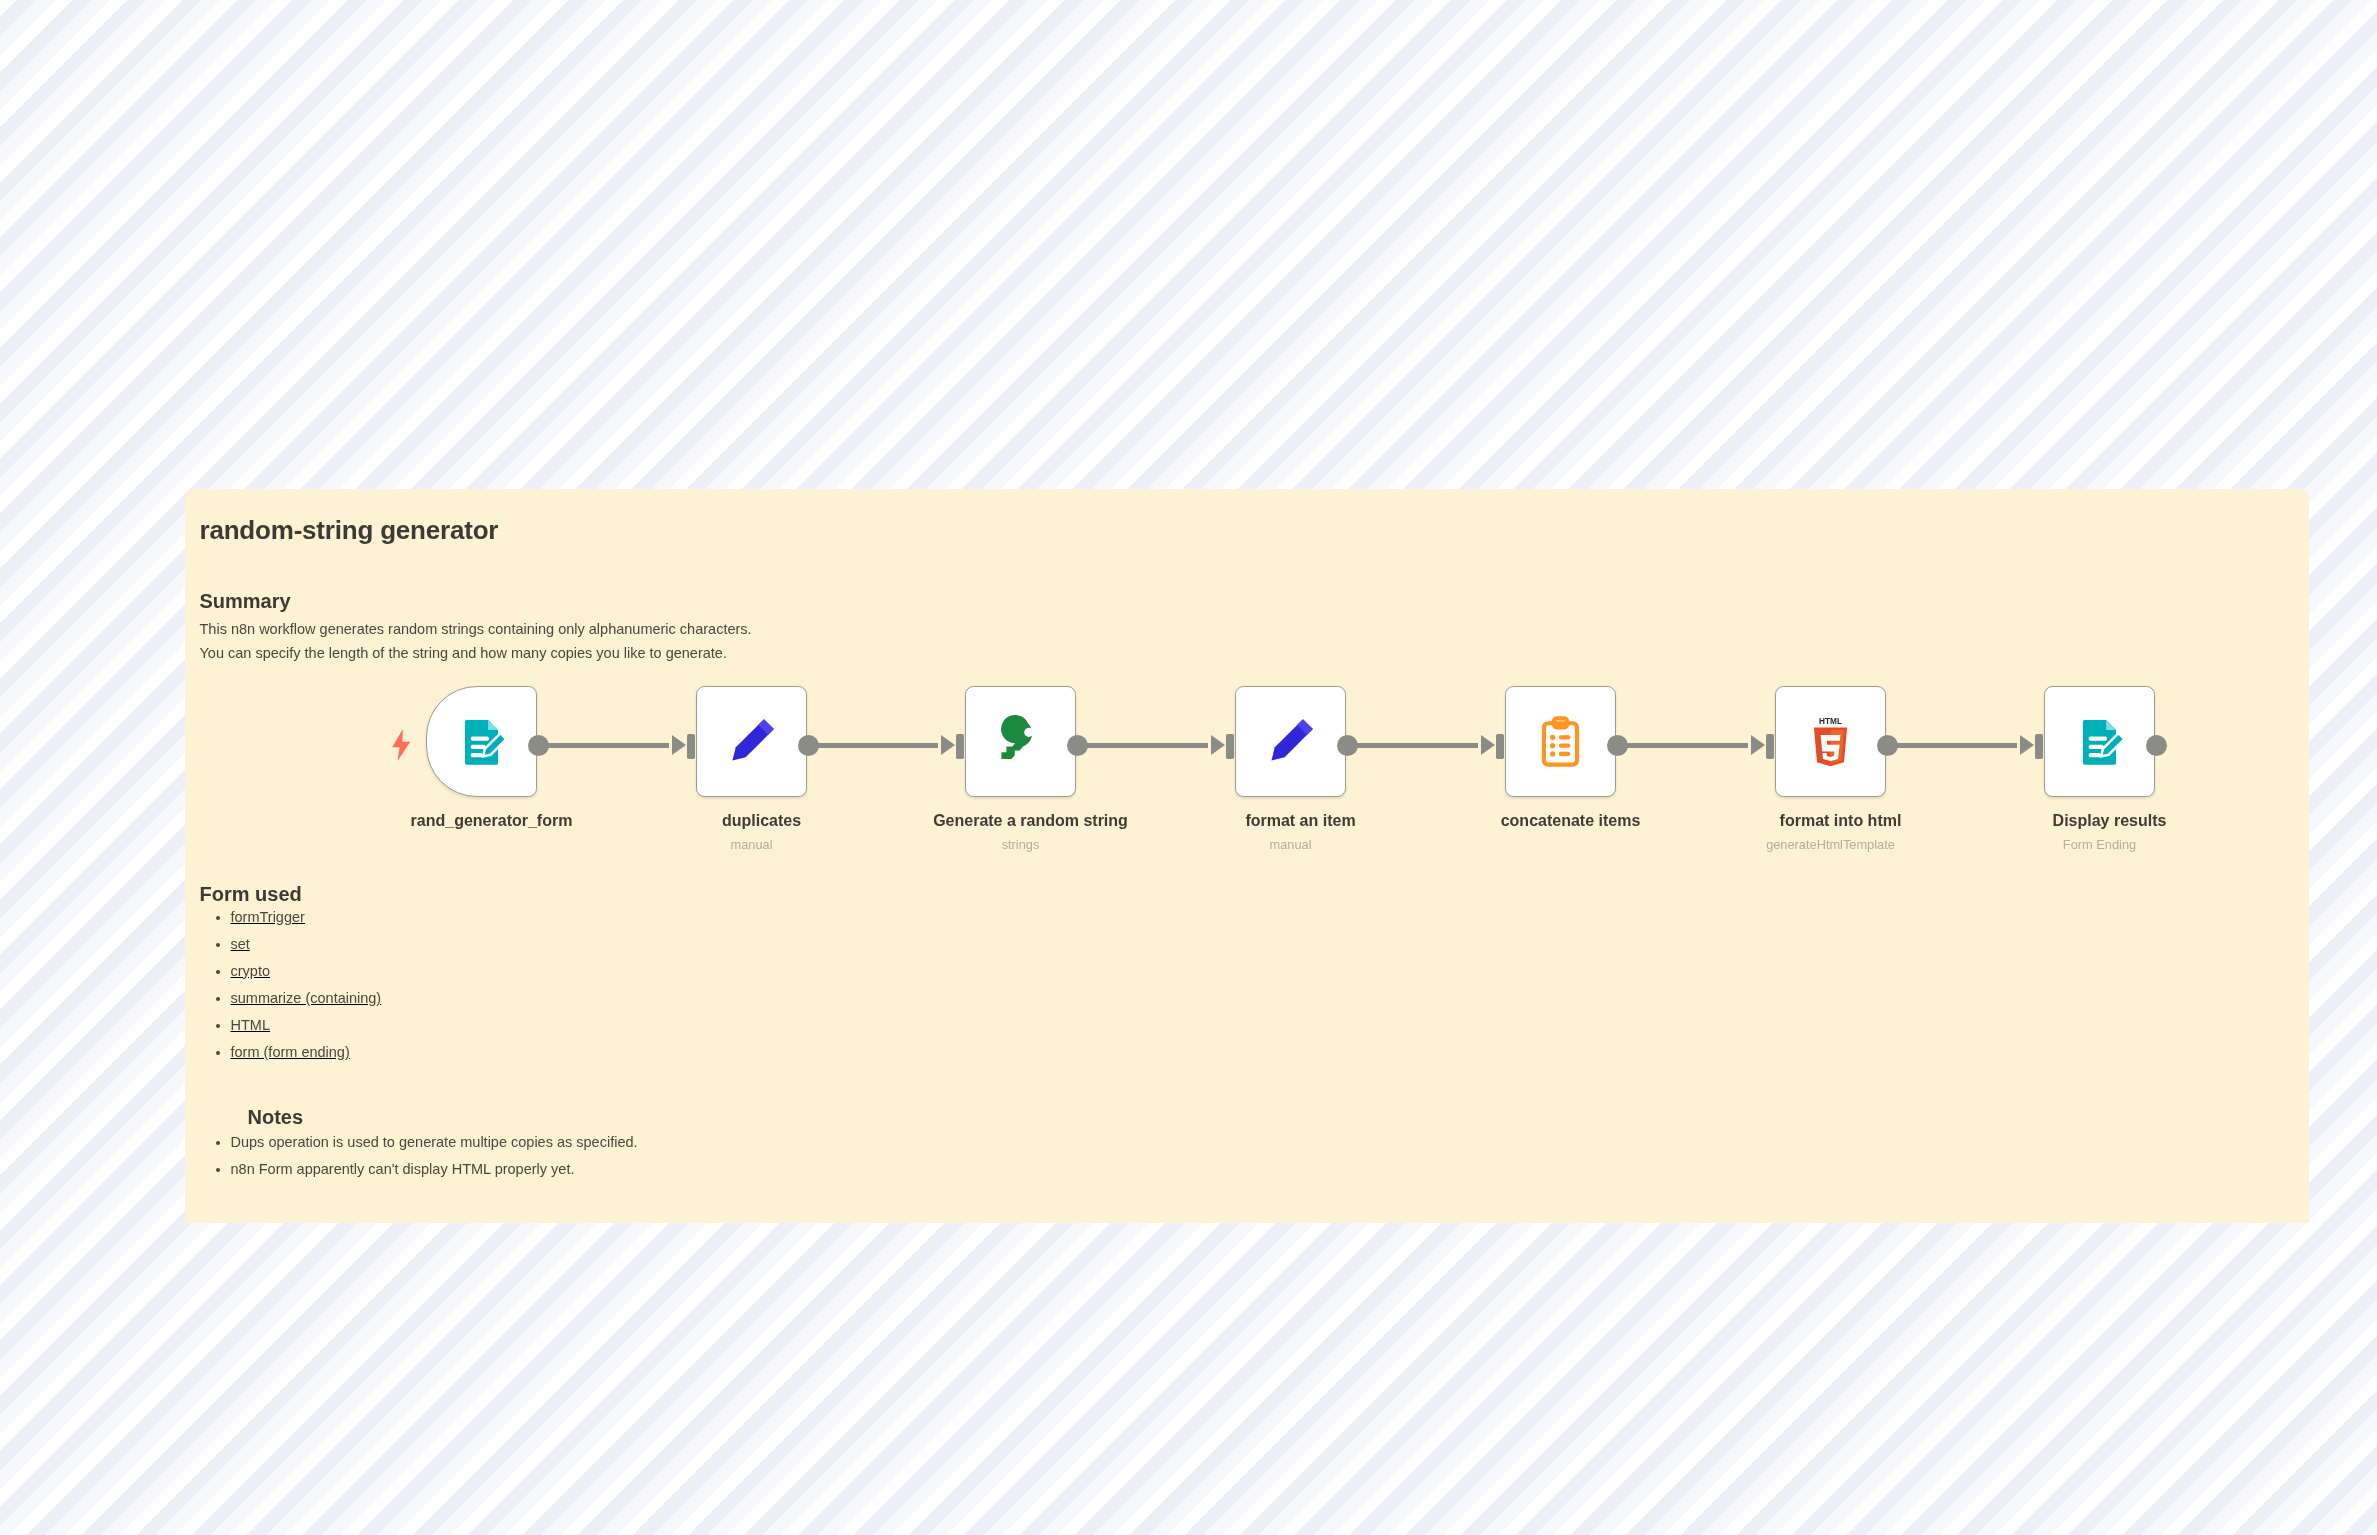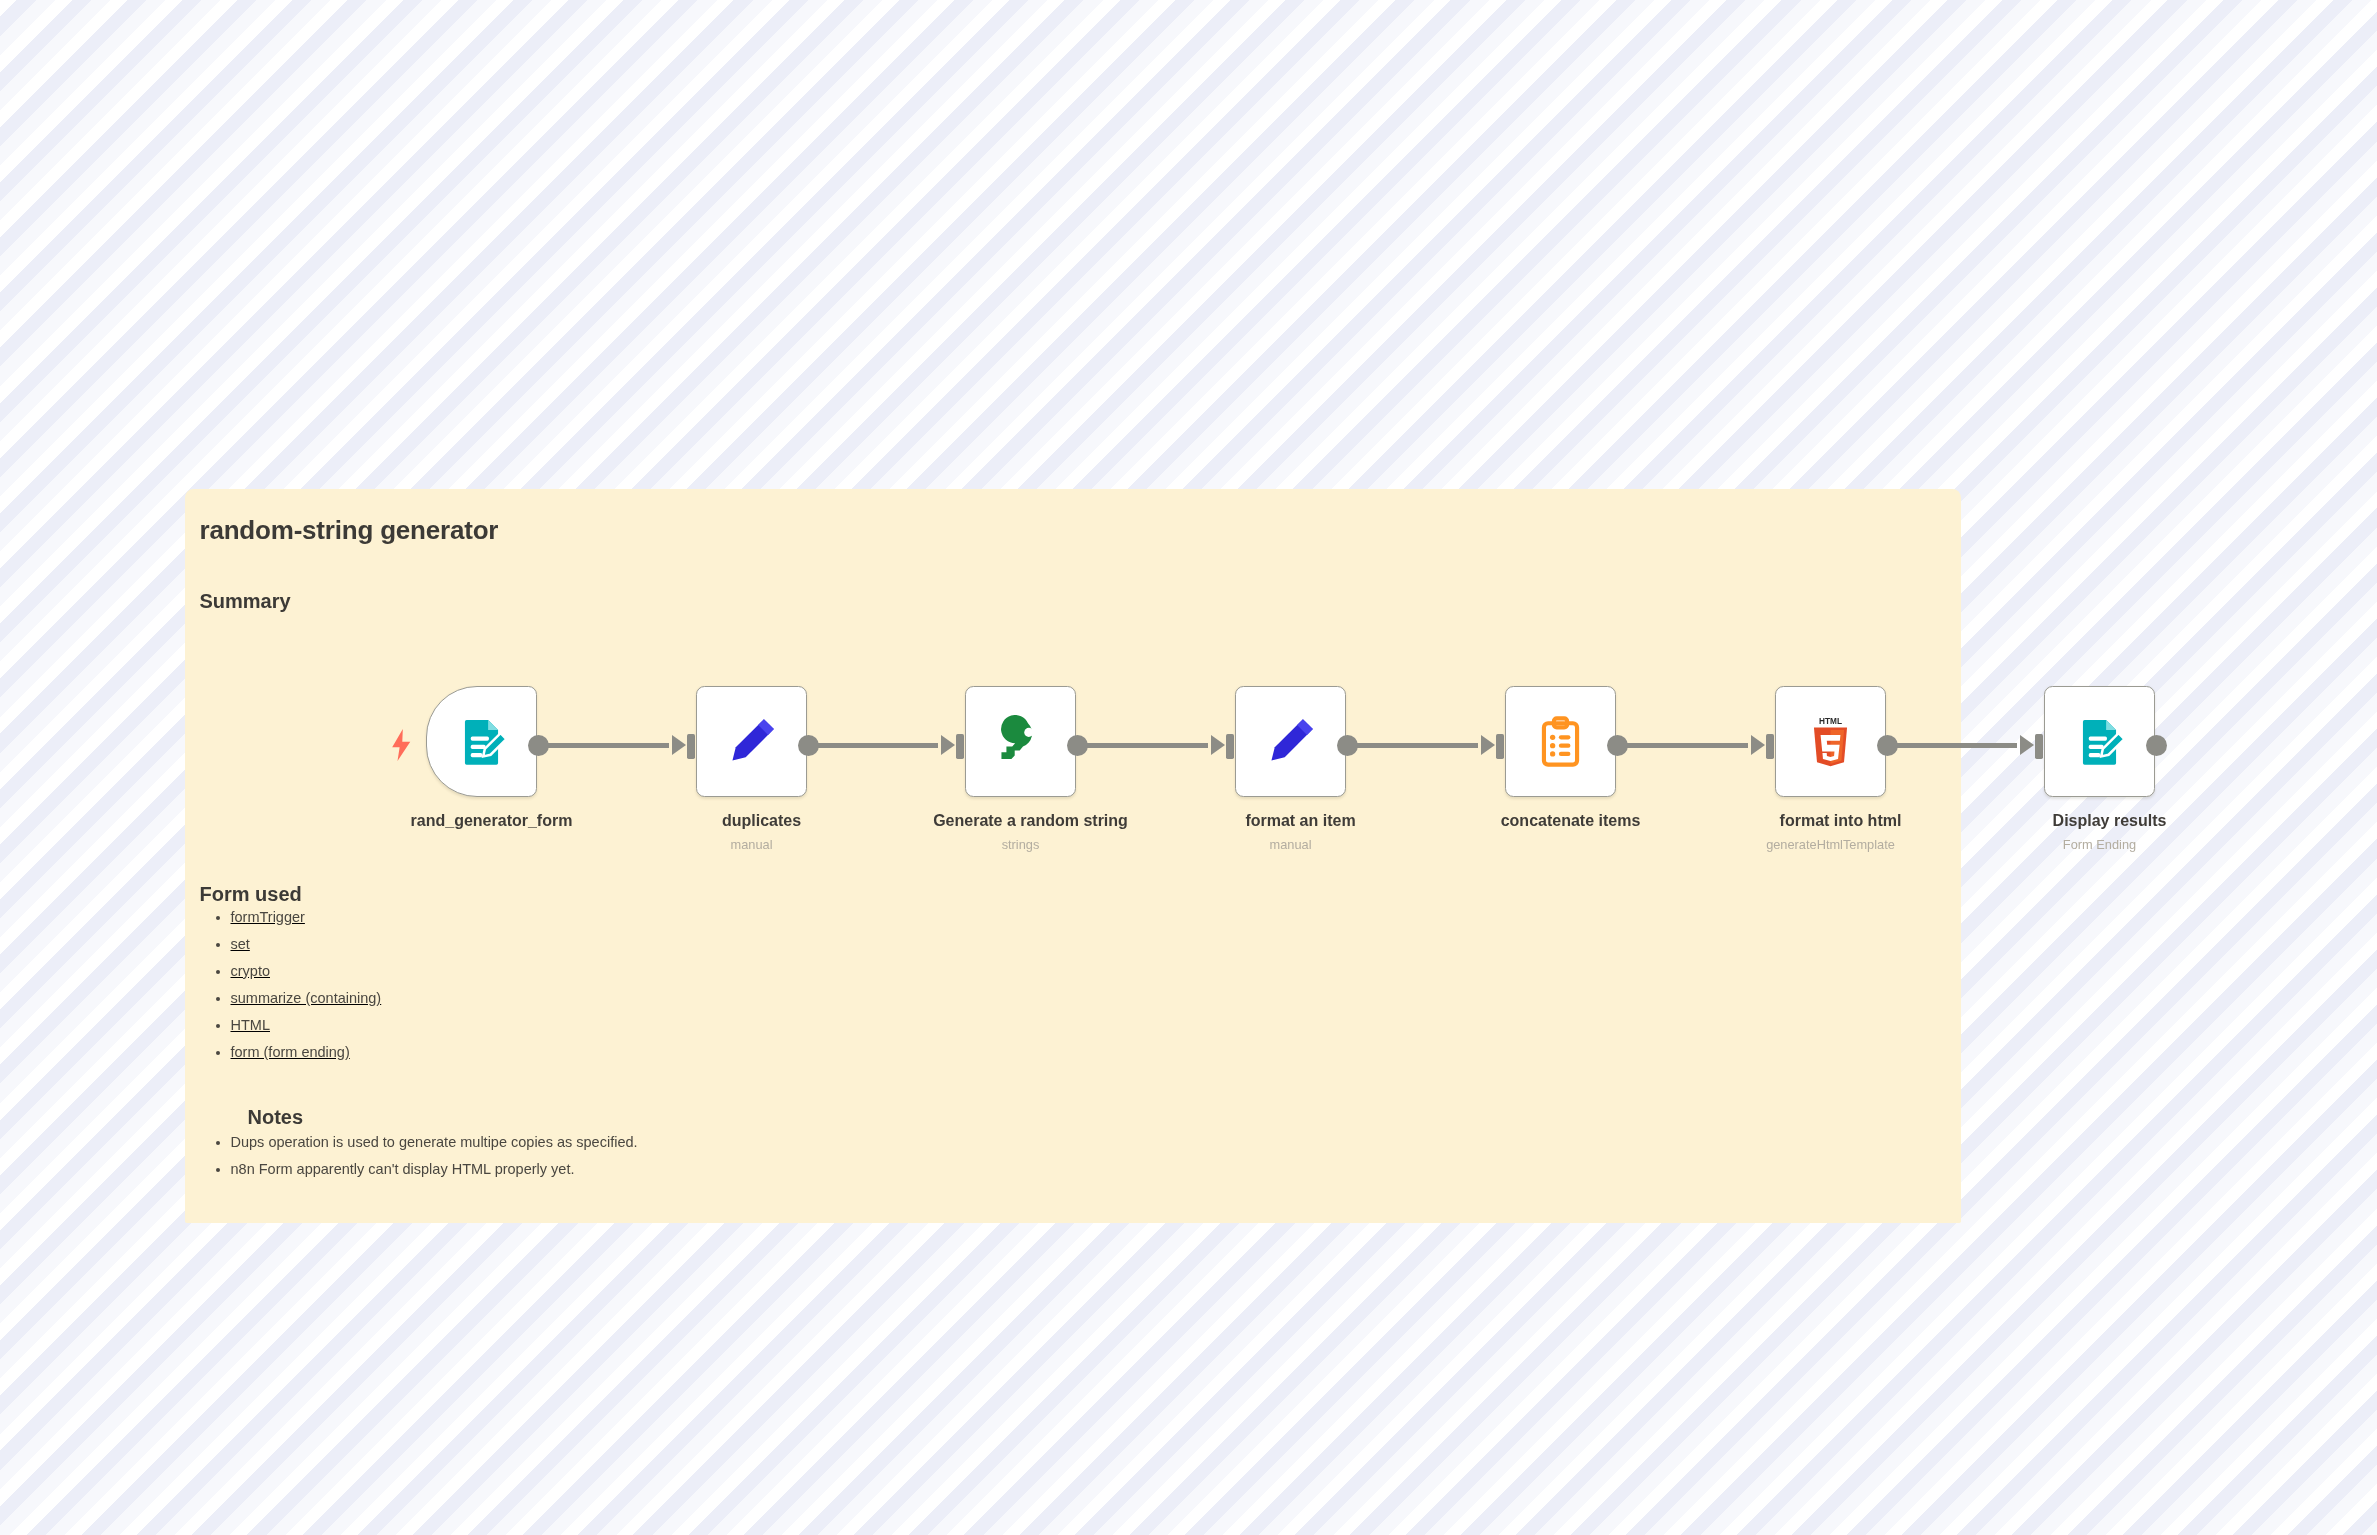--- a/index.html
+++ b/index.html
@@ -21,21 +21,21 @@
       #f7f8fc 25.5px,
       #f7f8fc 39px
     );
   }
 
   
   #sticky-panel {
     position: absolute;
     left: 185px;
     top: 489px;
-    width: 1776px;
+    width: 2124px;
     height: 734px;
     background: #fdf2d3;
     border-radius: 8.5px 8.5px 1.7px 1.7px;
     box-sizing: border-box;
     padding: 0;
   }
 
   #panel-title {
     position: absolute;
     left: 14.5px;
@@ -216,20 +216,24 @@
   }
 </style>
 </head>
 <body>
 
 <div id="sticky-panel">
 
   <div id="panel-title">random-string generator</div>
 
   <div id="summary-heading" class="section-heading">Summary</div>
+  <div id="summary-body">
+    <div>This n8n workflow generates random strings containing only alphanumeric characters.</div>
+    <div>You can specify the length of the string and how many copies you like to generate.</div>
+  </div>
 
   <div id="workflow">
 
     <div class="wire" style="left:356px; width:128px;"></div>
     <div class="wire" style="left:625px; width:128px;"></div>
     <div class="wire" style="left:895px; width:128px;"></div>
     <div class="wire" style="left:1165px; width:128px;"></div>
     <div class="wire" style="left:1435px; width:128px;"></div>
     <div class="wire" style="left:1704px; width:128px;"></div>
 

